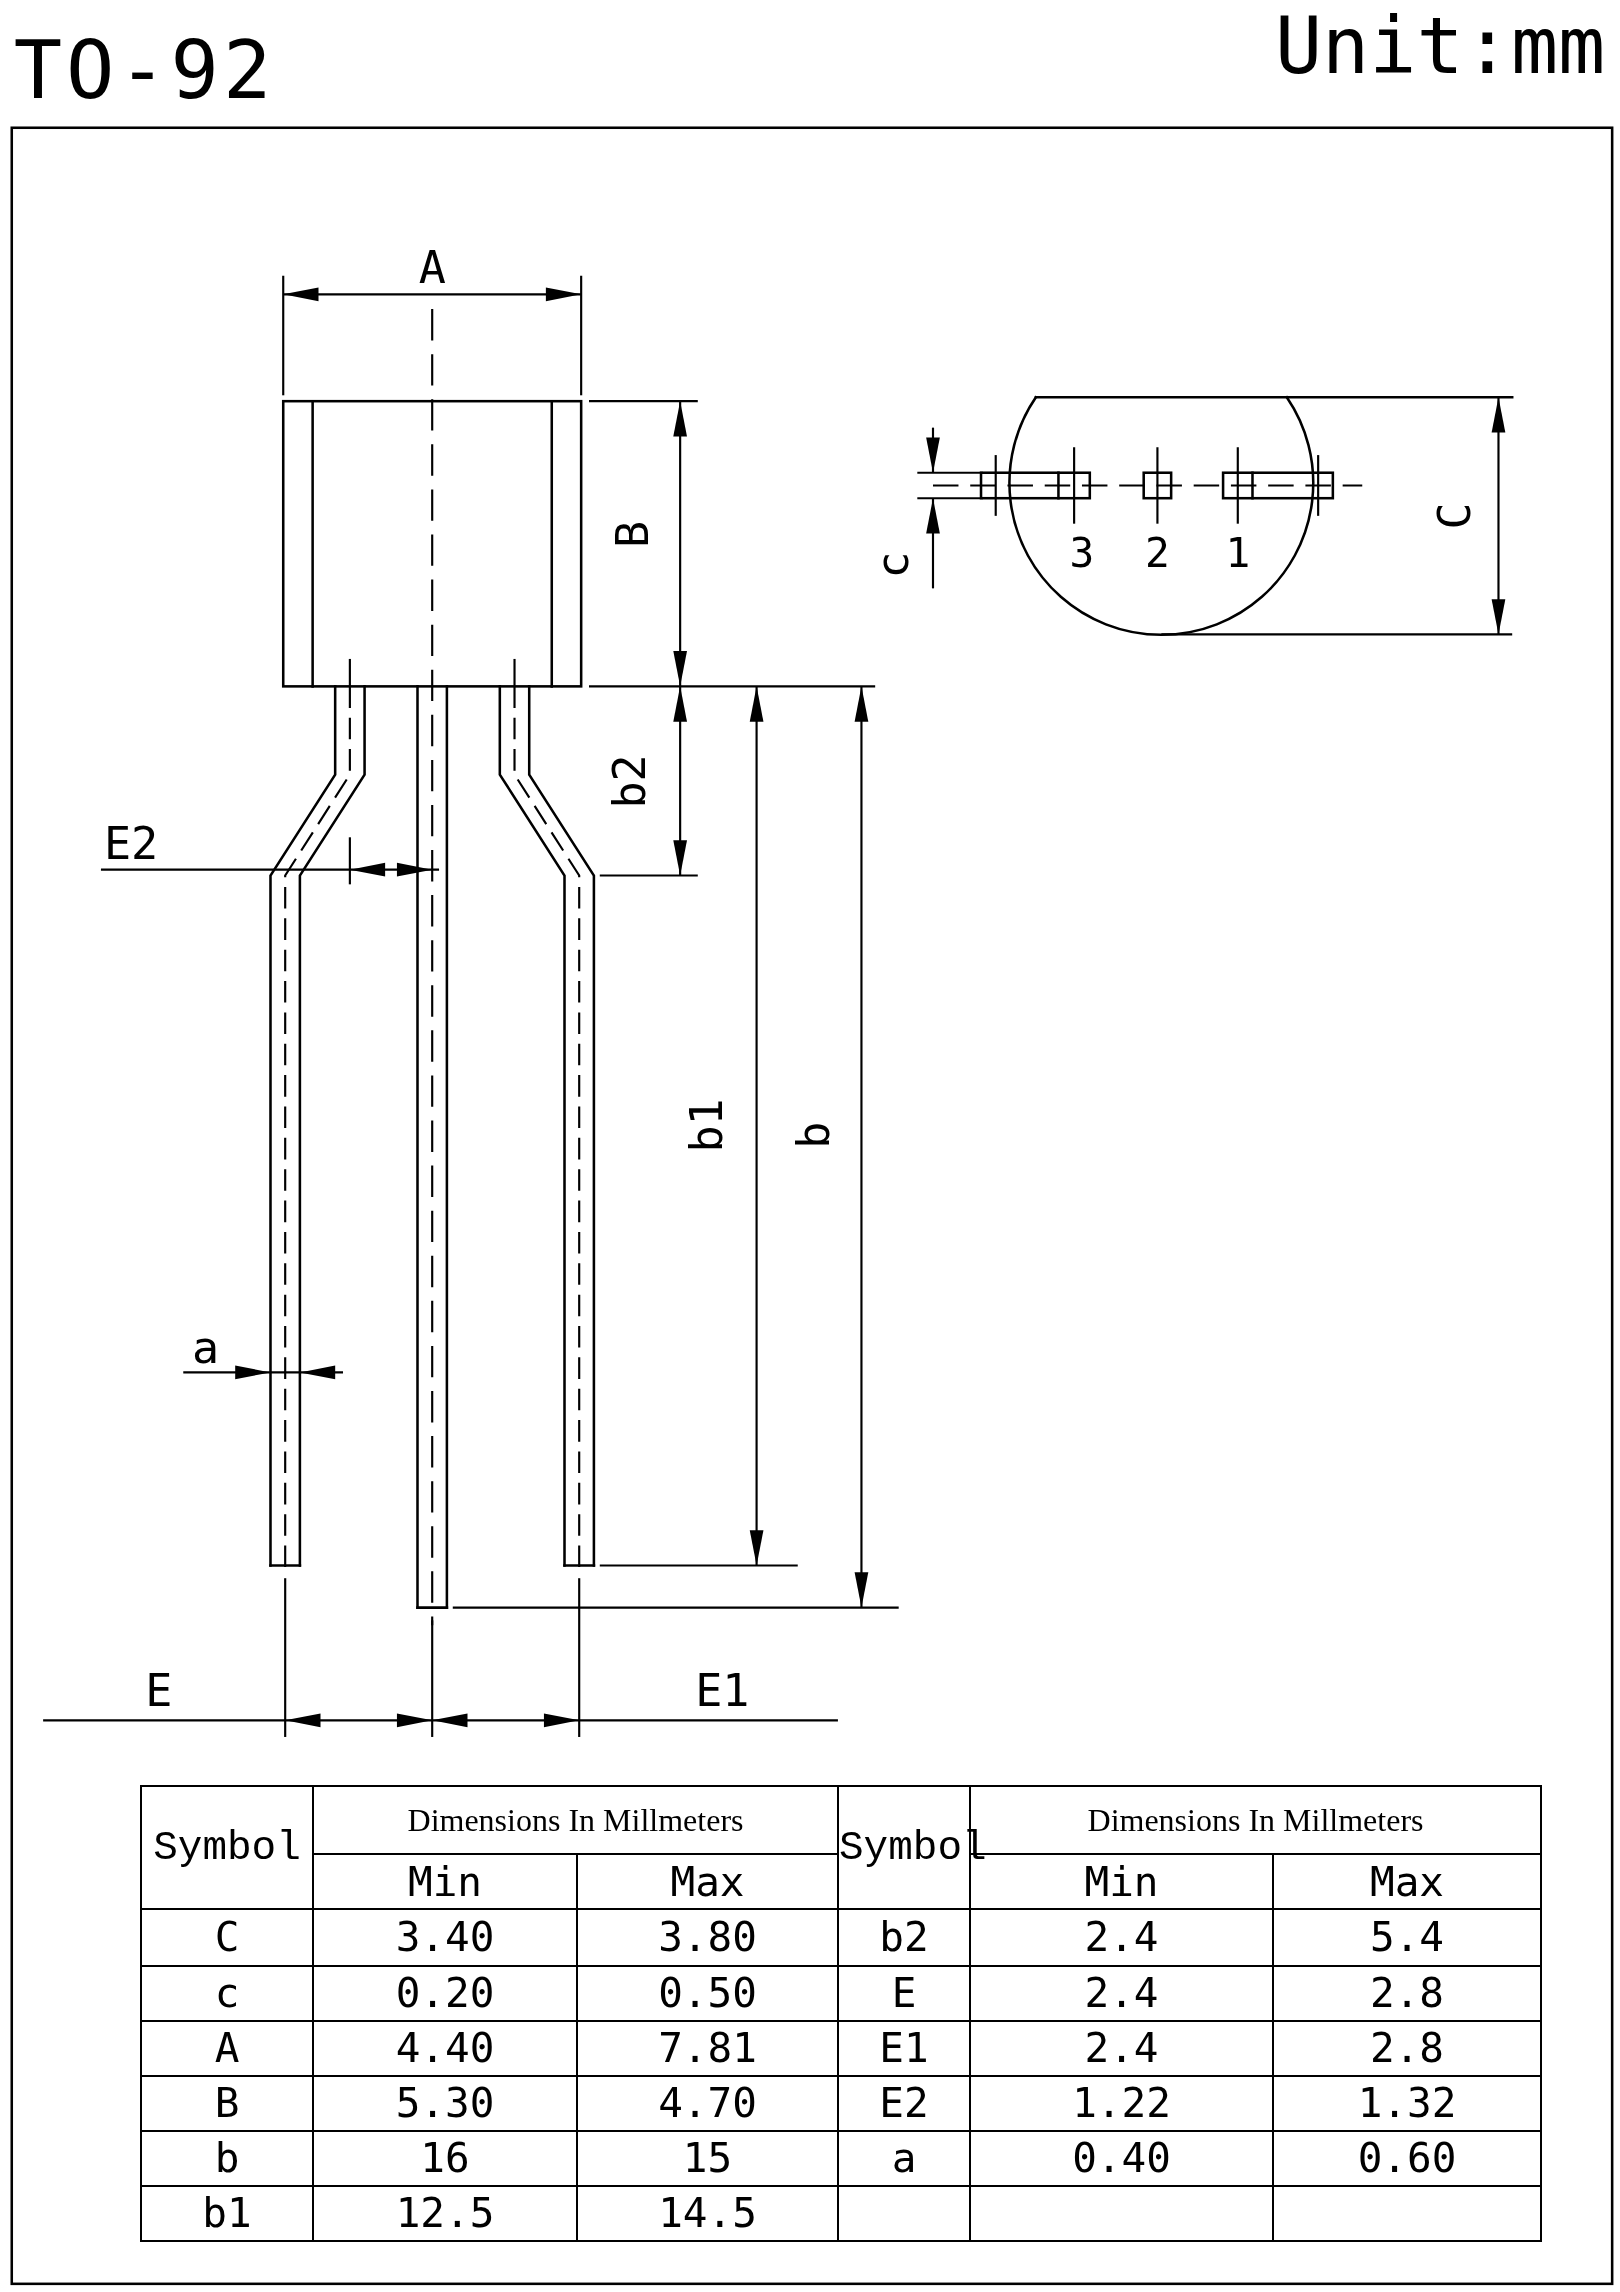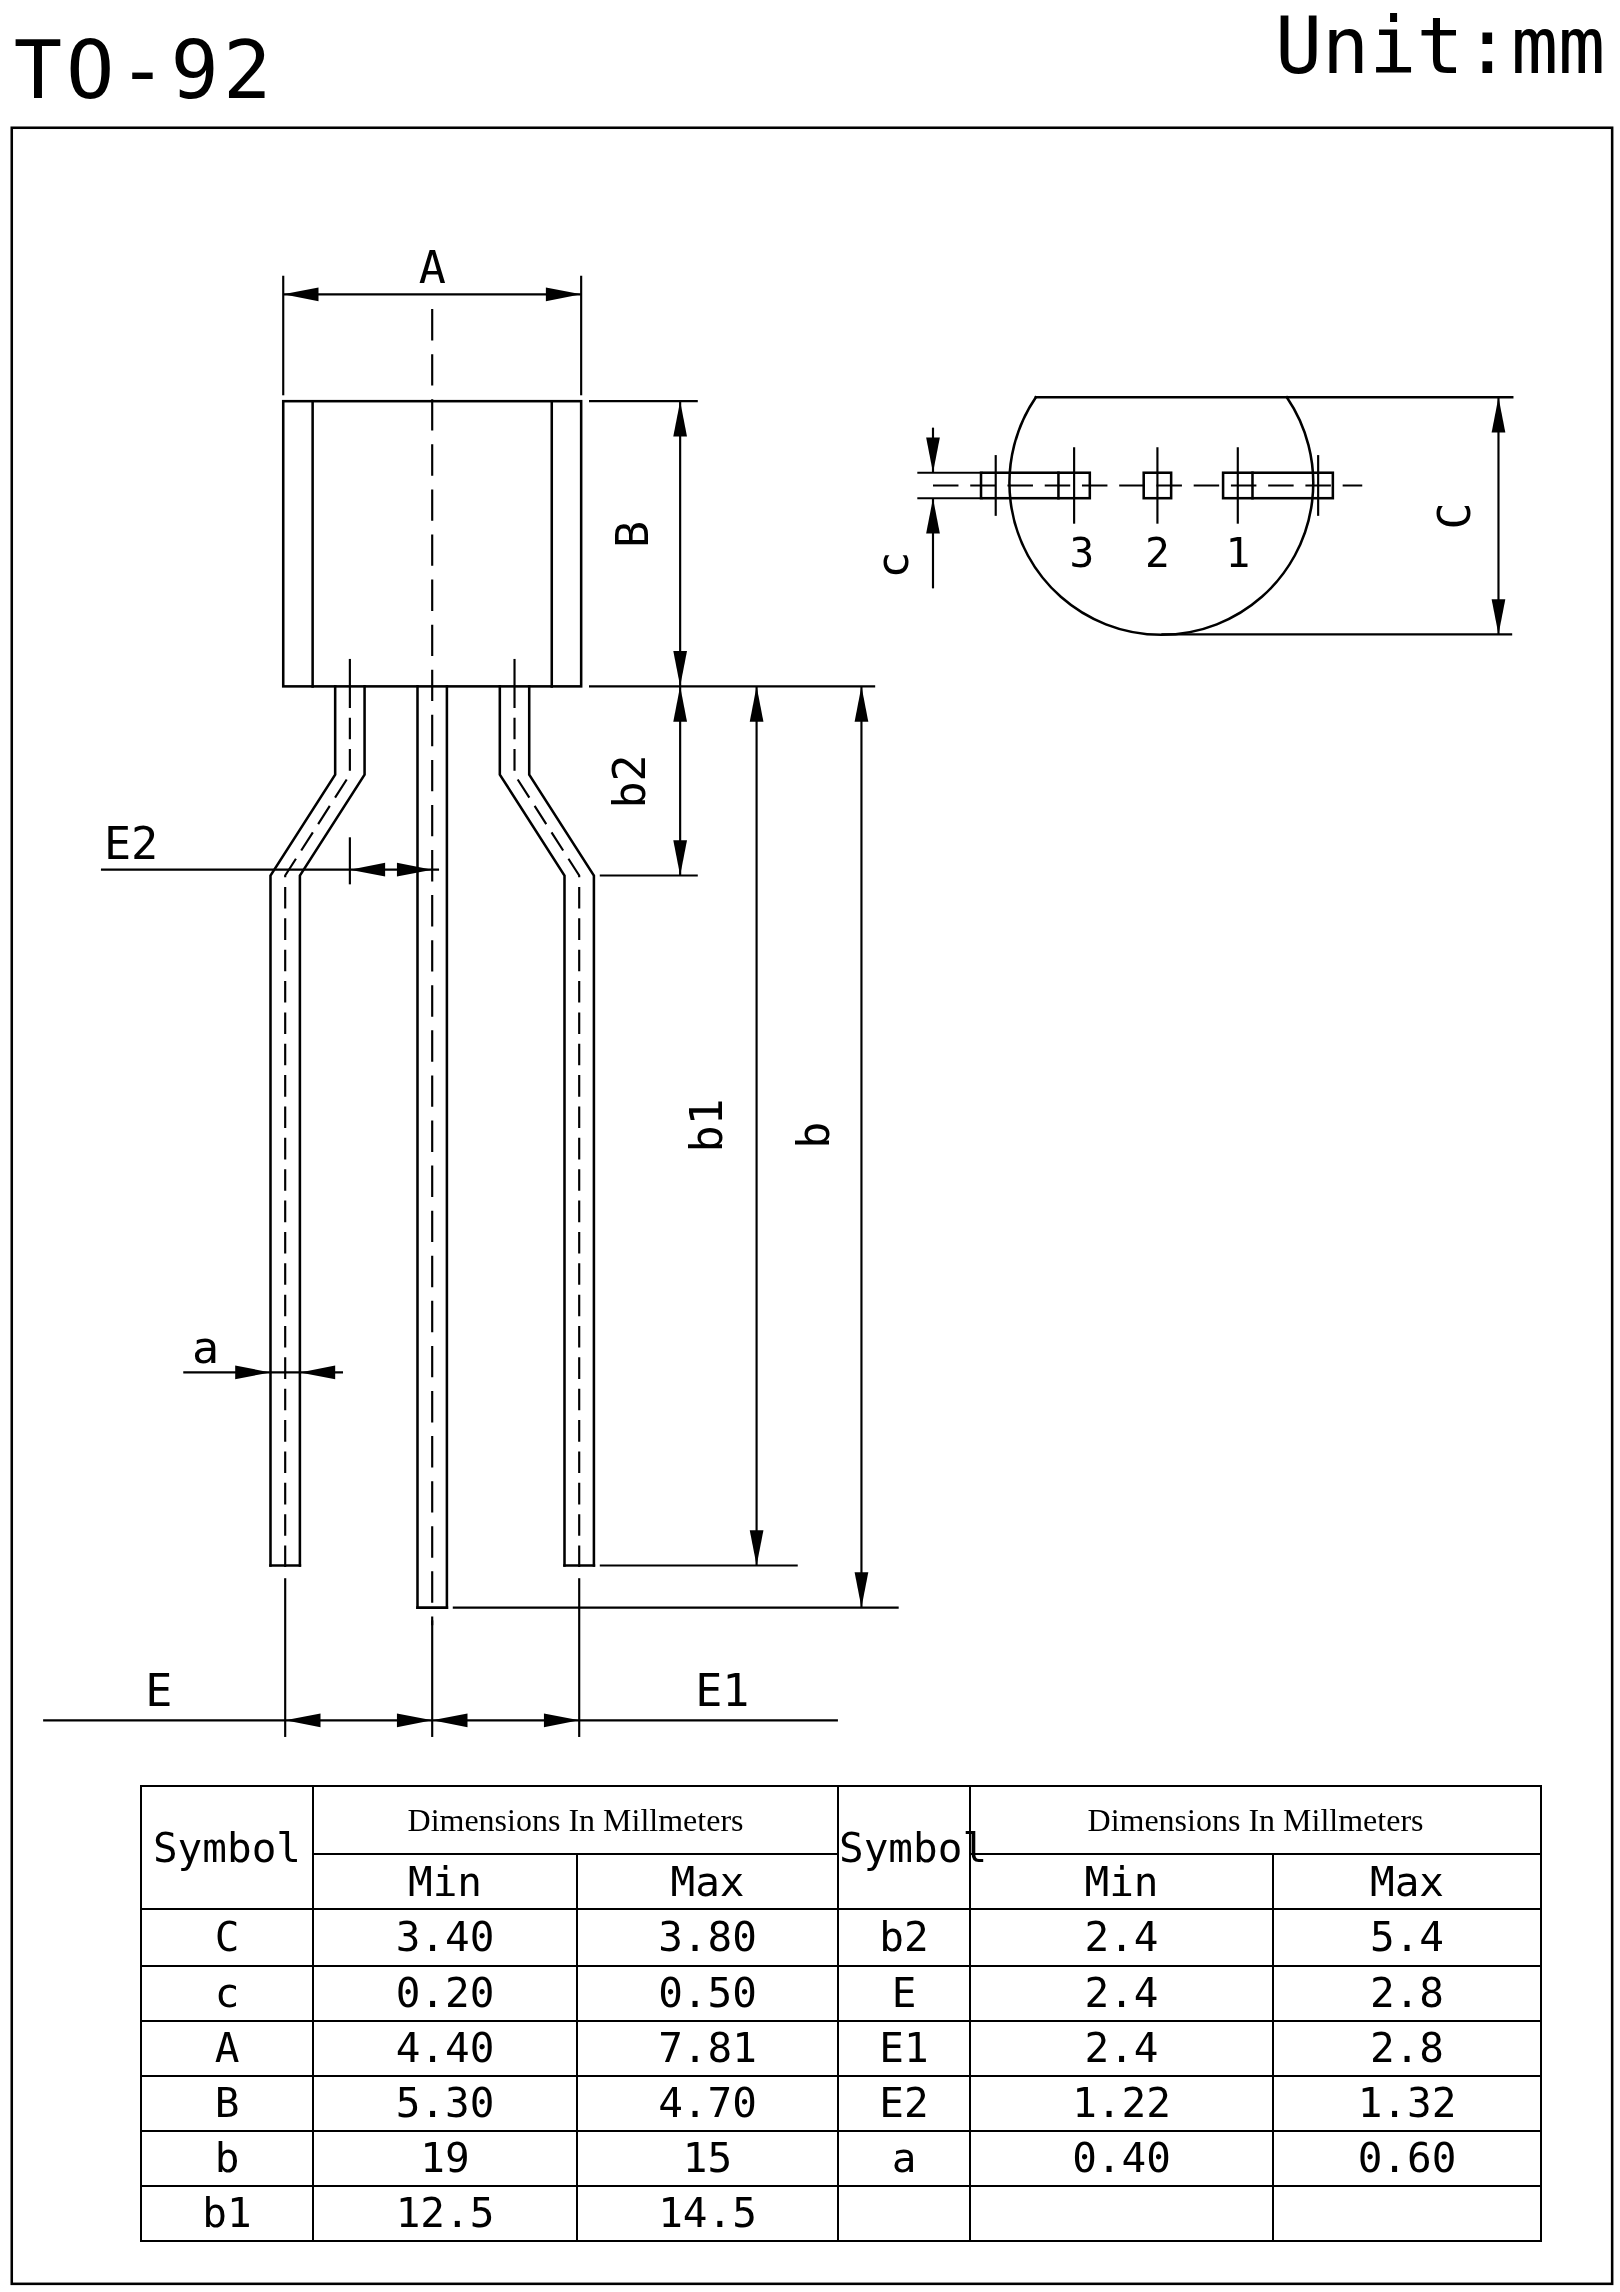--- a/index.html
+++ b/index.html
@@ -26,21 +26,21 @@
     border-collapse:collapse; table-layout:fixed;
     width:100%; height:100%;
     border:2.9px solid #000;
   }
   .dim-table th, .dim-table td {
     border:2px solid #000; padding:0;
     text-align:center; vertical-align:middle;
     font-weight:normal; color:#000;
   }
   .dim-table th.h-dims { font-size:32px;font-family:Liberation Serif, serif; }
-  .dim-table th.h-sym  { font-size:41px; }
+  .dim-table th.h-sym  { font-size:41px;font-family:Liberation Mono, monospace; }
   .dim-table th.h-mm   { font-size:41px; }
   .dim-table td { font-size:41px; }
 </style>
 </head>
 <body>
 
 <svg class="sheet" width="1620" height="2293" viewBox="0 0 1653 2339">
 
   <text class="t-title" x="14" y="100">TO-92</text>
   <text class="t-unit" x="1638" y="74" text-anchor="end">Unit:mm</text>
@@ -246,21 +246,21 @@
     <tr style="height:54px">
       <td>B</td>
       <td>5.30</td>
       <td>4.70</td>
       <td>E2</td>
       <td>1.22</td>
       <td>1.32</td>
     </tr>
     <tr style="height:54px">
       <td>b</td>
-      <td>19</td>
+      <td>16</td>
       <td>15</td>
       <td>a</td>
       <td>0.40</td>
       <td>0.60</td>
     </tr>
     <tr style="height:54px">
       <td>b1</td>
       <td>12.5</td>
       <td>14.5</td>
       <td></td>

